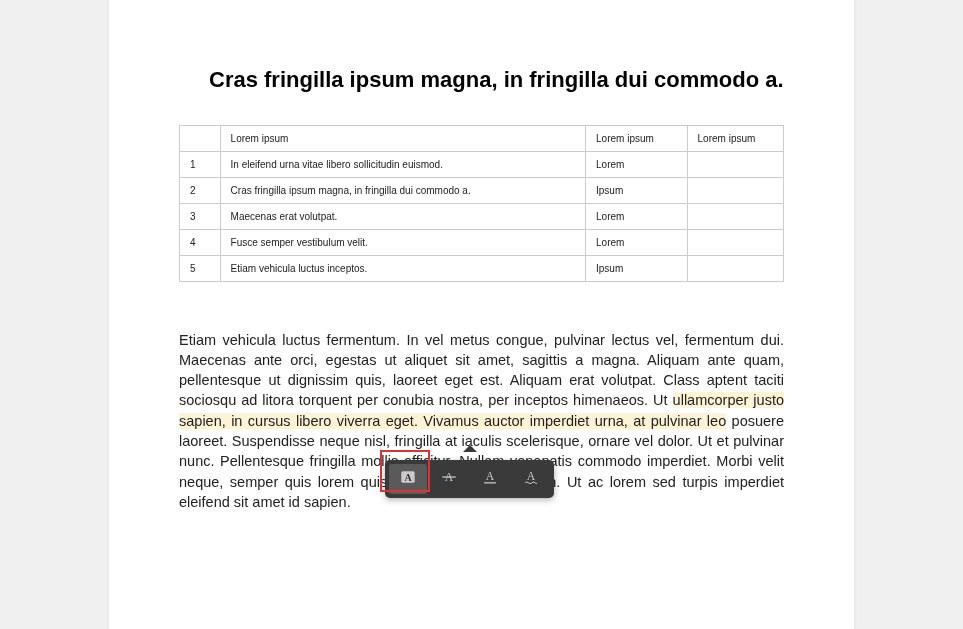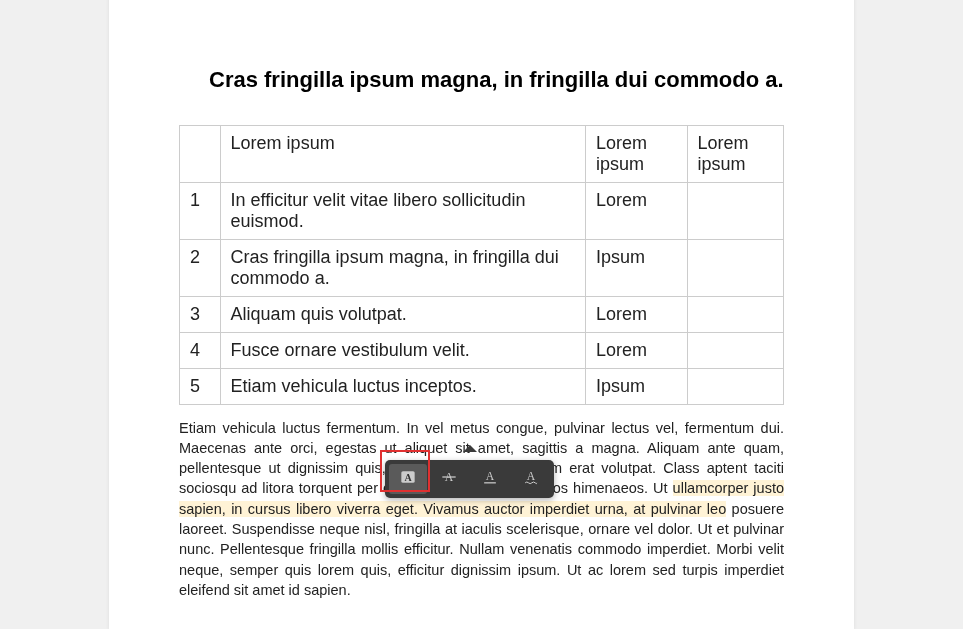--- a/index.html
+++ b/index.html
@@ -32,22 +32,22 @@
     .doc-title {
       font-size: 22px;
       font-weight: bold;
       color: #000;
       line-height: 1.3;
       text-indent: 30px;
     }
     .data-table {
       width: 100%;
       border-collapse: collapse;
-      margin-bottom: 13px;
-      font-size: 18px;
+      margin-bottom: 48px;
+      font-size: 10px;
       border-radius: 10px;
     }
     .data-table th, .data-table td {
       border: 1px solid #ccc;
       padding: 7px 10px;
       text-align: left;
       vertical-align: top;
       font-weight: normal;
       color: #222;
     }
@@ -142,39 +142,39 @@
         <tr>
           <th class="col-num"></th>
           <th class="col-2">Lorem ipsum</th>
           <th class="col-3">Lorem ipsum</th>
           <th class="col-4">Lorem ipsum</th>
         </tr>
       </thead>
       <tbody>
         <tr>
           <td>1</td>
-          <td>In efficitur velit vitae libero sollicitudin euismod.</td>
+          <td>In eleifend urna vitae libero sollicitudin euismod.</td>
           <td>Lorem</td>
           <td></td>
         </tr>
         <tr>
           <td>2</td>
           <td>Cras fringilla ipsum magna, in fringilla dui commodo a.</td>
           <td>Ipsum</td>
           <td></td>
         </tr>
         <tr>
           <td>3</td>
-          <td>Aliquam quis volutpat.</td>
+          <td>Maecenas erat volutpat.</td>
           <td>Lorem</td>
           <td></td>
         </tr>
         <tr>
           <td>4</td>
-          <td>Fusce ornare vestibulum velit.</td>
+          <td>Fusce semper vestibulum velit.</td>
           <td>Lorem</td>
           <td></td>
         </tr>
         <tr>
           <td>5</td>
           <td>Etiam vehicula luctus inceptos.</td>
           <td>Ipsum</td>
           <td></td>
         </tr>
       </tbody>

